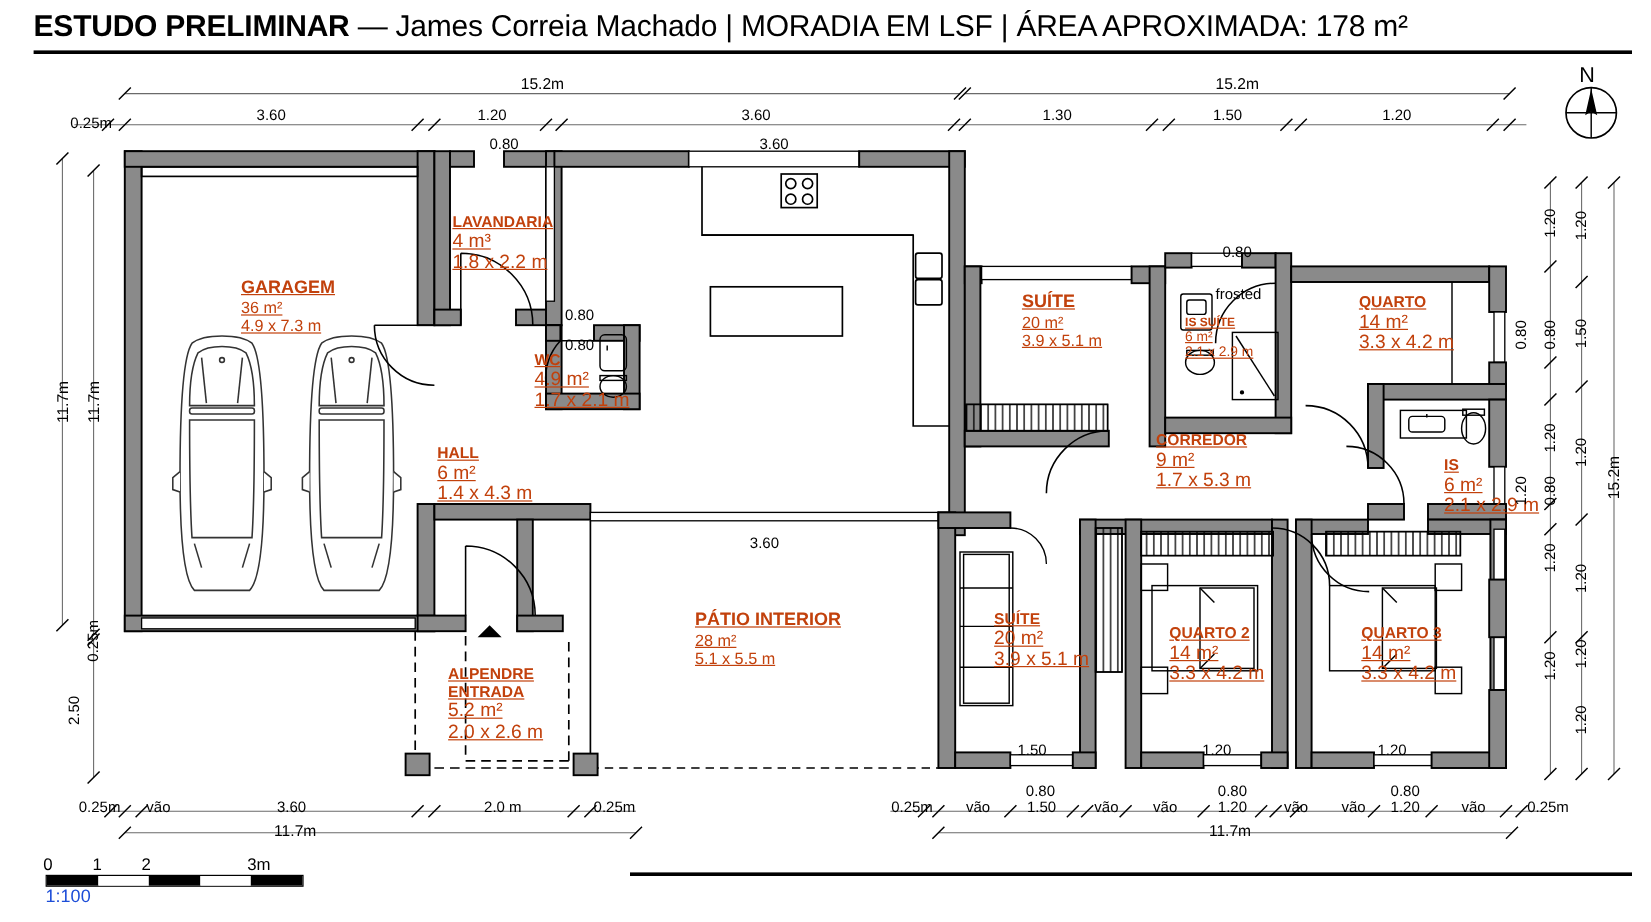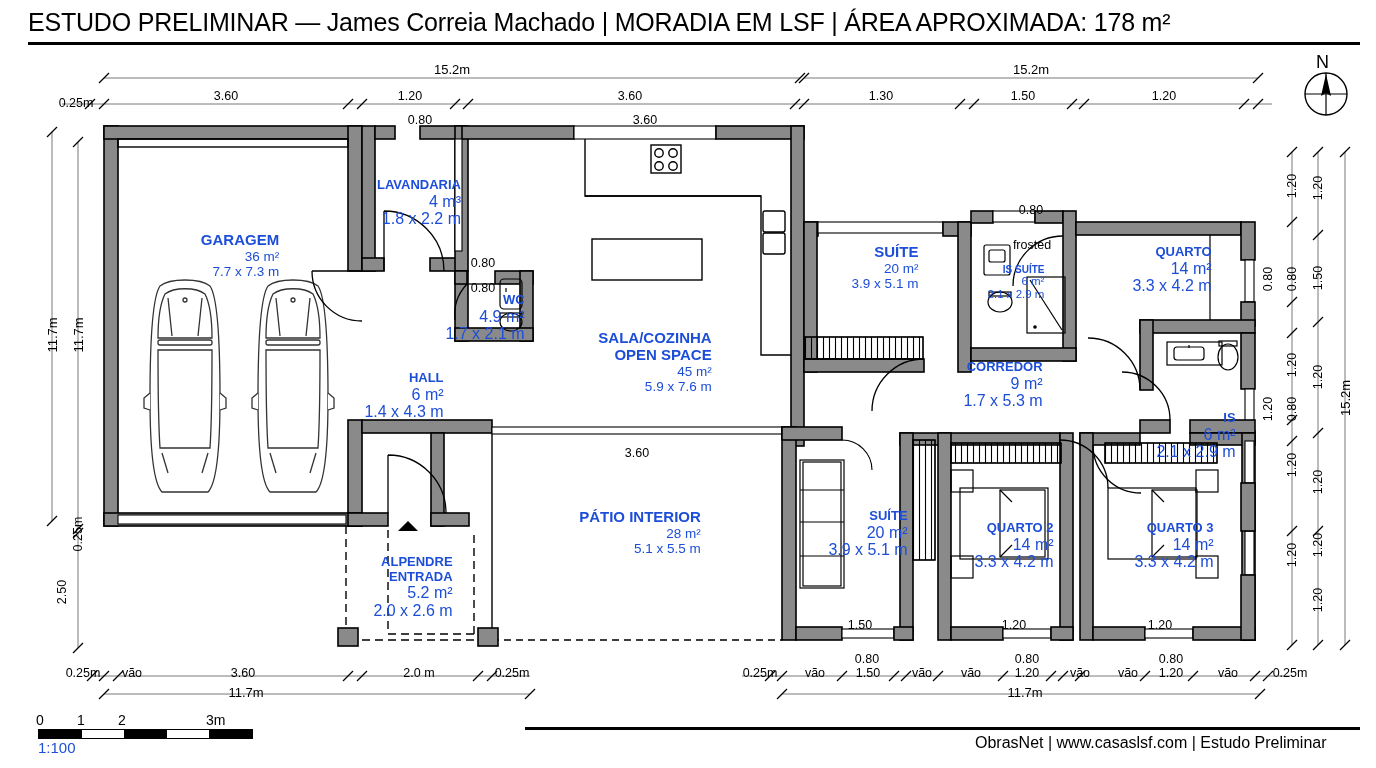--- a/index.html
+++ b/index.html
@@ -23,21 +23,21 @@
     width: 1330px;
     height: 38px;
     white-space: nowrap;
   }
   #title-text {
     font-size: 25px;
     line-height: 32px;
     color: #000;
     letter-spacing: -0.2px;
   }
-  #title-text .b { font-weight: normal; }
+  #title-text .b { font-weight: bold; }
   #title-rule {
     position: absolute;
     left: 28px; top: 42px;
     width: 1332px; height: 3px;
     background: #000;
   }
 
   
   #footer-rule {
     position: absolute;
@@ -84,25 +84,26 @@
   
   #plan {
     position: absolute;
     left: 0; top: 0;
     width: 1376px; height: 768px;
   }
 
   
   .room-label {
     position: absolute;
-    text-align: right;
-    color: #1d4ed8;
+    text-align: left;
+    color: #c2410c;
     white-space: nowrap;
     line-height: 1.12;
     transform: translateX(-50%);
+    text-decoration: underline;
   }
   .room-label .nm {
     font-weight: bold;
     font-size: 15px;
     display: block;
   }
   .room-label .ar { font-size: 13.5px; display: block; }
   .room-label .dm { font-size: 13.5px; display: block; }
   .room-label.sm .nm { font-size: 13px; }
   .room-label.sm .ar, .room-label.sm .dm { font-size: 16px; }
@@ -480,47 +481,41 @@
       <use href="#tick" x="1255" y="676"></use>
         <use href="#tick" x="1268" y="676"></use>
       <use href="#tick" x="782" y="694"></use>
         <use href="#tick" x="1260" y="694"></use>
     </g>
   </svg>
 
   <div class="room-label" style="left:240px; top:232px;">
     <span class="nm">GARAGEM</span>
     <span class="ar">36 m²</span>
-    <span class="dm">7.7 x 7.3 m</span>
+    <span class="dm">4.9 x 7.3 m</span>
   </div>
 
   <div class="room-label sm" style="left:419px; top:178px;">
     <span class="nm">LAVANDARIA</span>
     <span class="ar">4 m³</span>
     <span class="dm">1.8 x 2.2 m</span>
   </div>
 
   <div class="room-label sm" style="left:485px; top:293px;">
     <span class="nm">WC</span>
     <span class="ar">4.9 m²</span>
     <span class="dm">1.7 x 2.1 m</span>
   </div>
 
   <div class="room-label sm" style="left:404px; top:371px;">
     <span class="nm">HALL</span>
     <span class="ar">6 m²</span>
     <span class="dm">1.4 x 4.3 m</span>
   </div>
 
-  <div class="room-label" style="left:655px; top:330px;">
-    <span class="nm">SALA/COZINHA</span>
-    <span class="nm">OPEN SPACE</span>
-    <span class="ar">45 m²</span>
-    <span class="dm">5.9 x 7.6 m</span>
-  </div>
 
   <div class="room-label" style="left:885px; top:244px;">
     <span class="nm">SUÍTE</span>
     <span class="ar">20 m²</span>
     <span class="dm">3.9 x 5.1 m</span>
   </div>
 
   <div class="room-label xs" style="left:1016px; top:264px;">
     <span class="nm">IS SUÍTE</span>
     <span class="ar">6 m²</span>
@@ -533,21 +528,21 @@
     <span class="ar">14 m²</span>
     <span class="dm">3.3 x 4.2 m</span>
   </div>
 
   <div class="room-label sm" style="left:1003px; top:360px;">
     <span class="nm">CORREDOR</span>
     <span class="ar">9 m²</span>
     <span class="dm">1.7 x 5.3 m</span>
   </div>
 
-  <div class="room-label sm" style="left:1196px; top:381px;margin-top:30px;">
+  <div class="room-label sm" style="left:1243px; top:381px;">
     <span class="nm">IS</span>
     <span class="ar">6 m²</span>
     <span class="dm">2.1 x 2.9 m</span>
   </div>
 
   <div class="room-label" style="left:640px; top:509px;">
     <span class="nm">PÁTIO INTERIOR</span>
     <span class="ar">28 m²</span>
     <span class="dm">5.1 x 5.5 m</span>
   </div>
@@ -666,15 +661,14 @@
       <i class="on"></i>
         <i class="off"></i>
         <i class="on"></i>
         <i class="off"></i>
         <i class="on"></i>
     </div>
   </div>
   <div id="scale-ratio">1:100</div>
 
   <div id="footer-rule"></div>
-  <div id="footer-text">ObrasNet | www.casaslsf.com | Estudo Preliminar</div>
 
 </div>
 
 </body></html>

